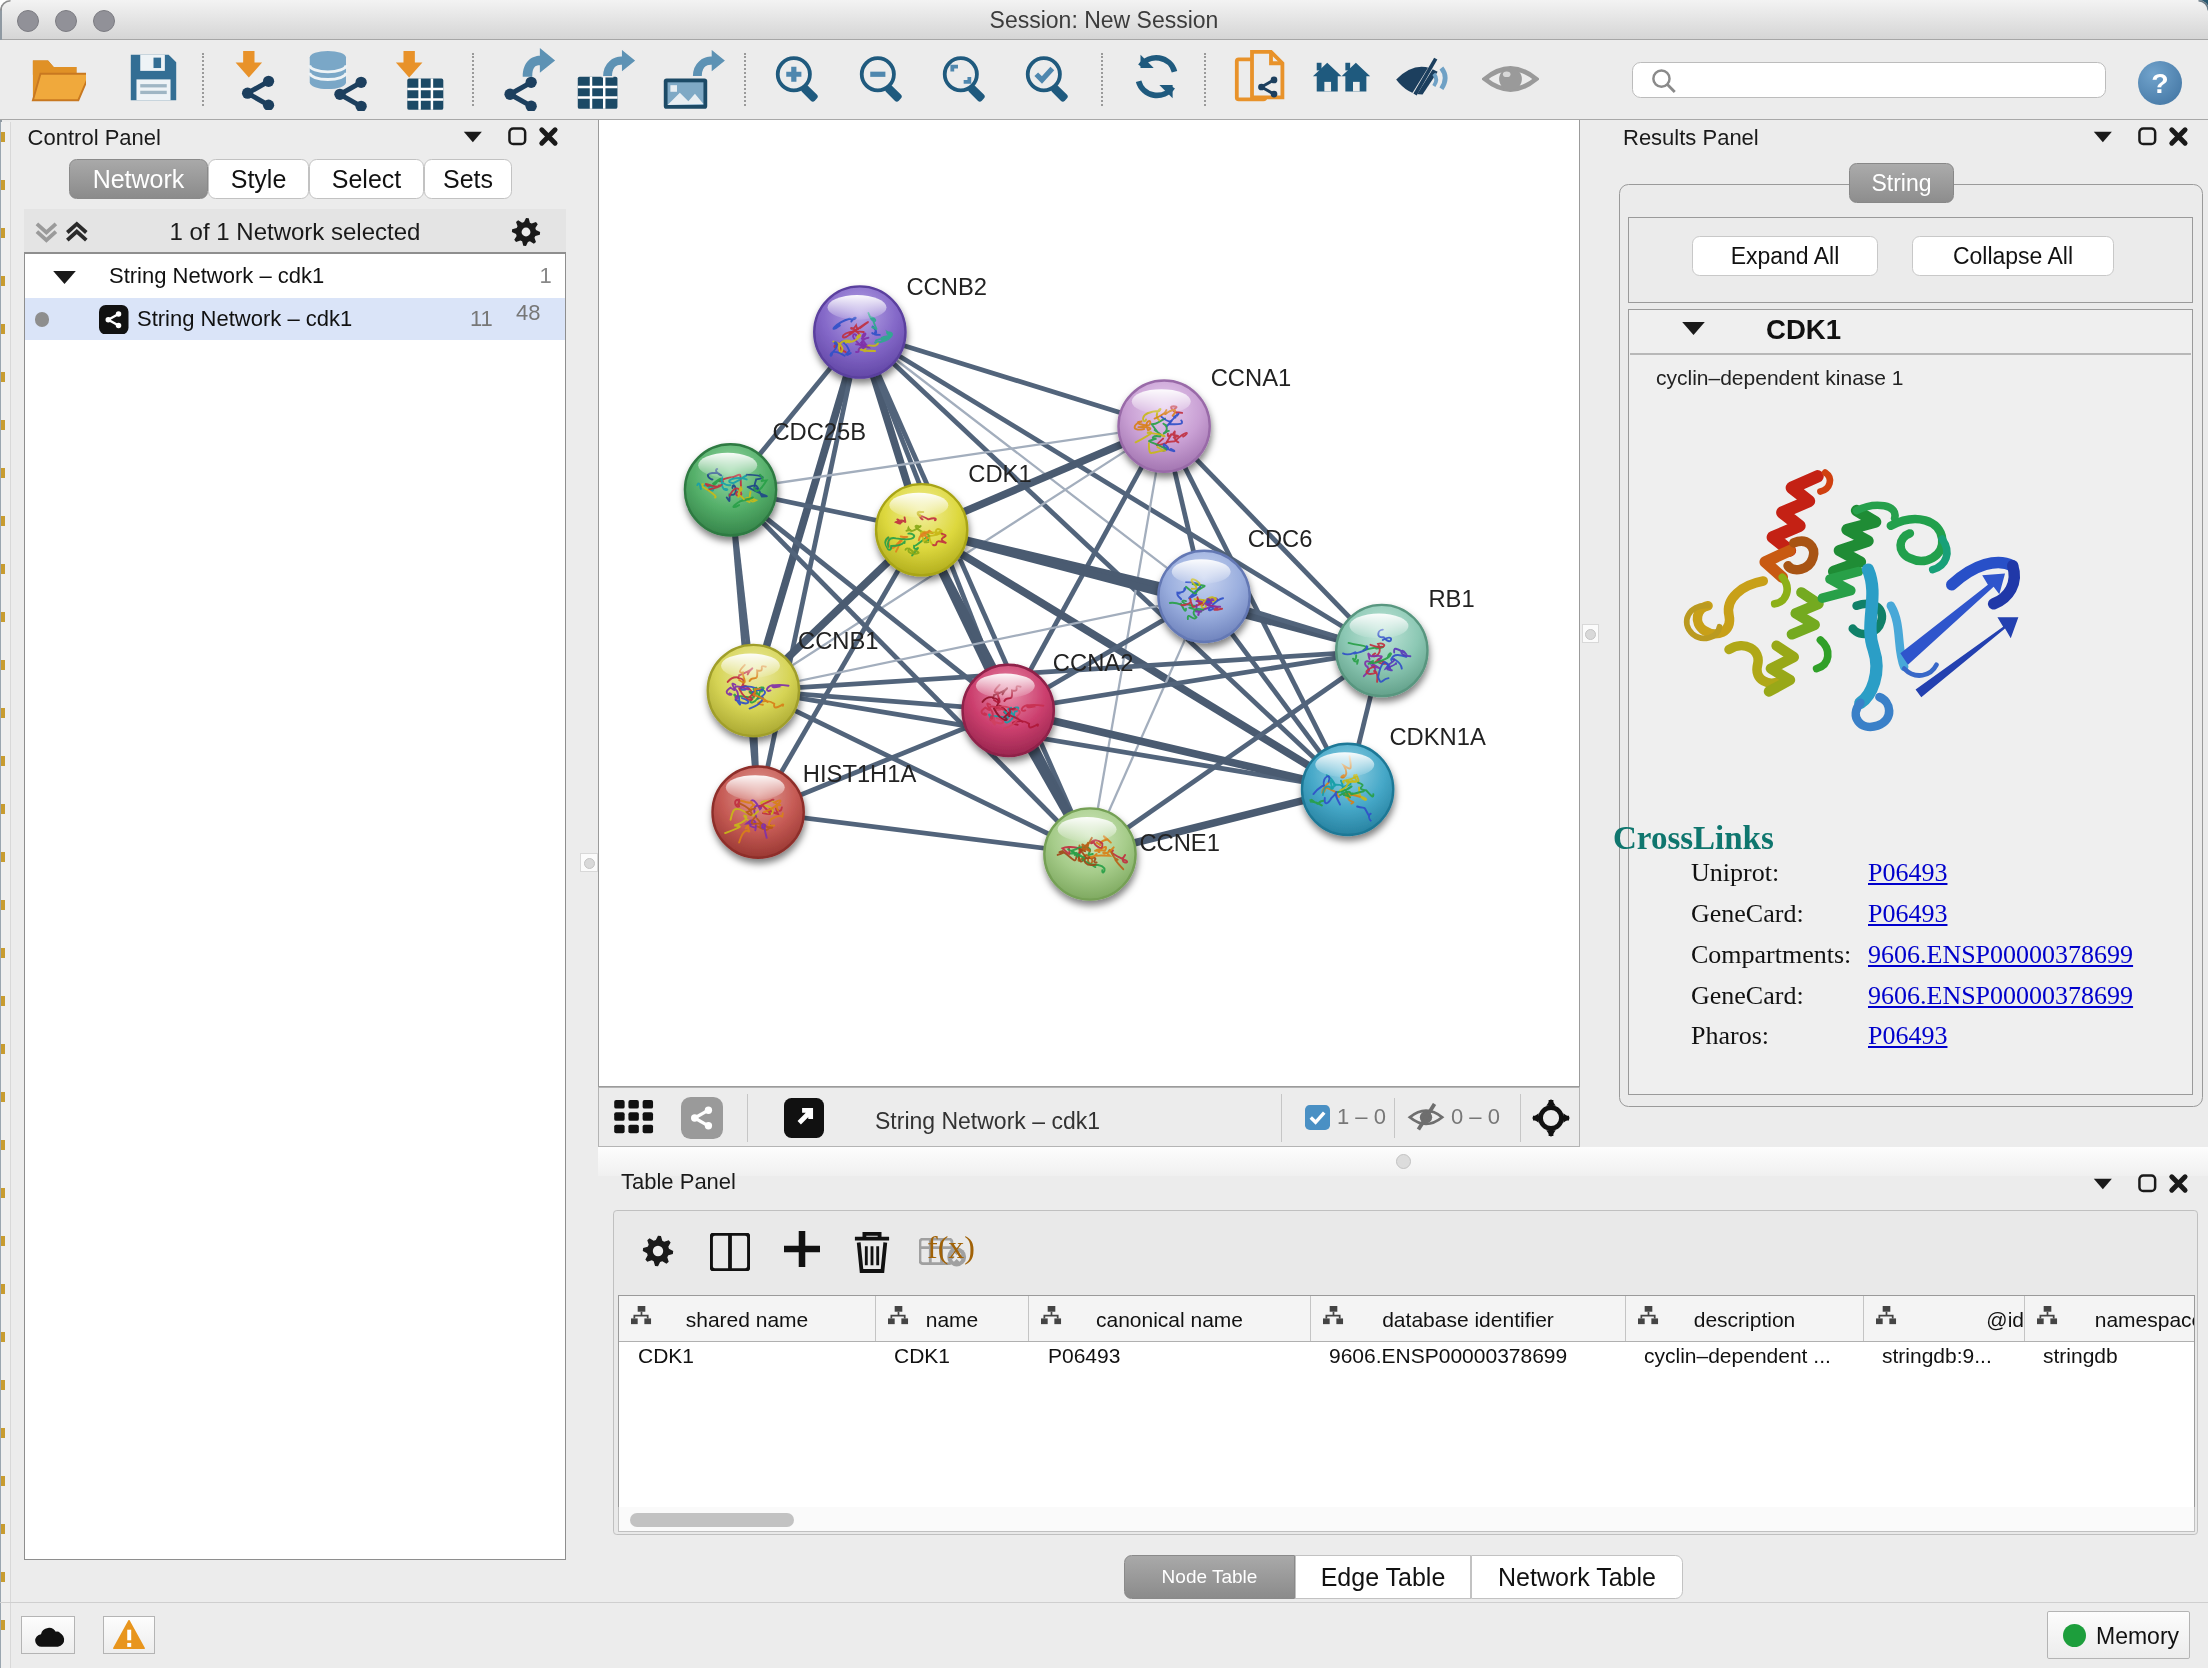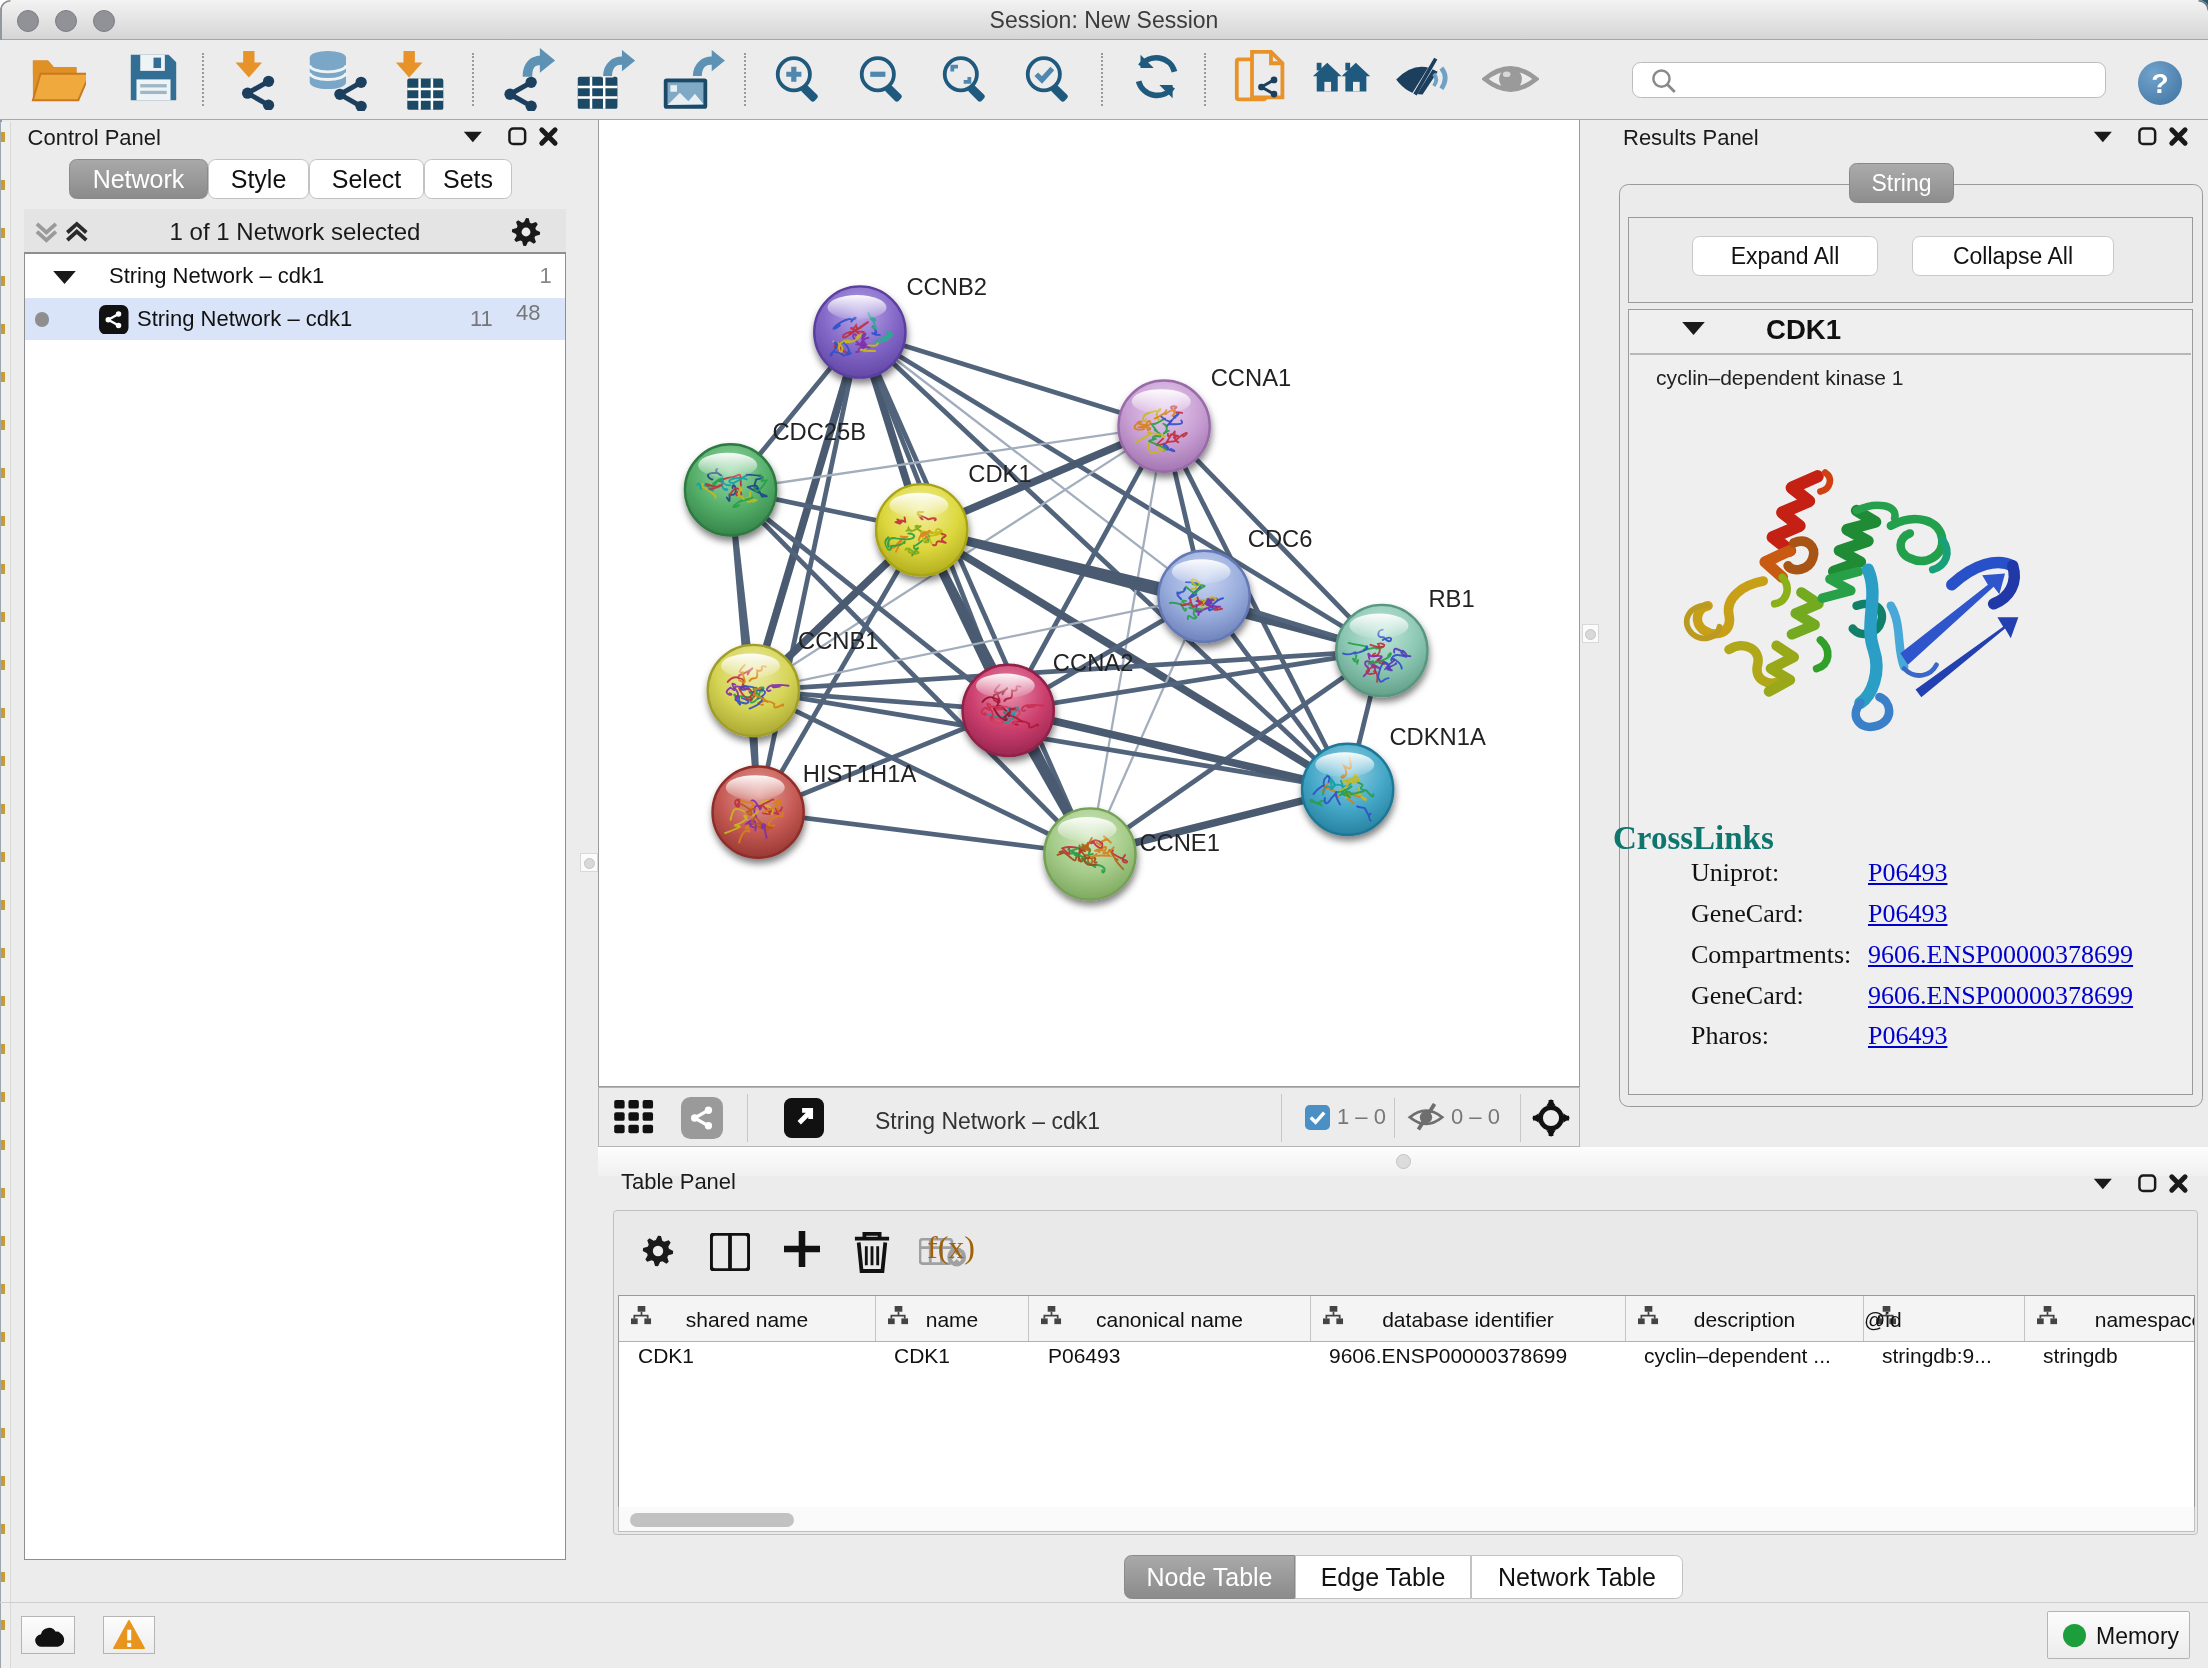--- a/index.html
+++ b/index.html
@@ -764,21 +764,21 @@
 </div>
       <div class="abs" style="left:1245px;top:0;width:161px;height:46px;border-right:1px solid #c4c4c4">
   <svg class="abs" style="left:12.4px;top:9.5px" width="21" height="21" viewBox="0 0 22 22">
           <g stroke="#444" fill="#444">
             <rect x="7.0" y="0" width="8.0" height="6.0" stroke="none"></rect>
             <rect x="0" y="13.0" width="7.0" height="6.0" stroke="none"></rect>
             <rect x="14.0" y="13.0" width="7.0" height="6.0" stroke="none"></rect>
             <path d="M11.0,6.0 V10.0 M3.5,13.0 V10.0 H17.5 V13.0" fill="none" stroke-width="1.8"></path>
           </g>
         </svg>
-  <div class="abs" style="left:0;top:12.4px;width:100%;text-align:left;font-size:21px;color:#111">@id</div>
+  <div class="abs" style="left:0;top:12.4px;width:100%;text-align:right;font-size:21px;color:#111">@id</div>
 </div>
       <div class="abs" style="left:1406px;top:0;width:249px;height:46px;border-right:1px solid #c4c4c4">
   <svg class="abs" style="left:12.4px;top:9.5px" width="21" height="21" viewBox="0 0 22 22">
           <g stroke="#444" fill="#444">
             <rect x="7.0" y="0" width="8.0" height="6.0" stroke="none"></rect>
             <rect x="0" y="13.0" width="7.0" height="6.0" stroke="none"></rect>
             <rect x="14.0" y="13.0" width="7.0" height="6.0" stroke="none"></rect>
             <path d="M11.0,6.0 V10.0 M3.5,13.0 V10.0 H17.5 V13.0" fill="none" stroke-width="1.8"></path>
           </g>
         </svg>
@@ -791,21 +791,21 @@
       <div class="abs" style="left:429px;top:1.9px;font-size:21px;color:#111">P06493</div>
       <div class="abs" style="left:710px;top:1.9px;font-size:21px;color:#111">9606.ENSP00000378699</div>
       <div class="abs" style="left:1025px;top:1.9px;font-size:21px;color:#111">cyclin–dependent ...</div>
       <div class="abs" style="left:1263px;top:1.9px;font-size:21px;color:#111">stringdb:9...</div>
       <div class="abs" style="left:1424px;top:1.9px;font-size:21px;color:#111">stringdb</div>
     </div>
 </div>
 <div class="abs" style="left:618px;top:1507px;width:1577px;height:25px;background:#fafafa;border:1px solid #c0c0c0;border-top:none">
   <div class="abs" style="left:11.4px;top:5.7px;width:164px;height:14.3px;border-radius:7.6px;background:#c2c2c2"></div>
 </div>
-<div class="tab tabsel" style="left:1124px;top:1555px;width:171px;height:44px;line-height:42px;font-size:25px;border-radius:7.6px 0 0 7.6px">Node Table</div>
+<div class="tab tabsel" style="left:1124px;top:1555px;width:171px;height:44px;line-height:42px;font-size:19px;border-radius:7.6px 0 0 7.6px">Node Table</div>
 <div class="tab" style="left:1295px;top:1555px;width:176px;height:44px;line-height:42px;font-size:25px;border-radius:0">Edge Table</div>
 <div class="tab" style="left:1471px;top:1555px;width:212px;height:44px;line-height:42px;font-size:25px;border-radius:0 7.6px 7.6px 0">Network Table</div>
 
 <div class="abs" style="left:0;top:1602px;width:2208px;height:1px;background:#cfcfcf"></div>
 <div class="abs" style="left:21px;top:1616px;width:54px;height:38px;background:linear-gradient(#fdfdfd,#ededed);border:1.9px solid #b4b4b4">
   <svg class="abs" style="left:10.5px;top:7.6px" width="32" height="23" viewBox="0 0 36 25">
     <path d="M10,24 a7,7 0 0 1 -1,-14 a9,9 0 0 1 17,-2 a6.5,6.5 0 0 1 2,16 z" fill="#111"></path>
     <circle cx="27" cy="12" r="5" fill="#111"></circle>
   </svg>
 </div>

